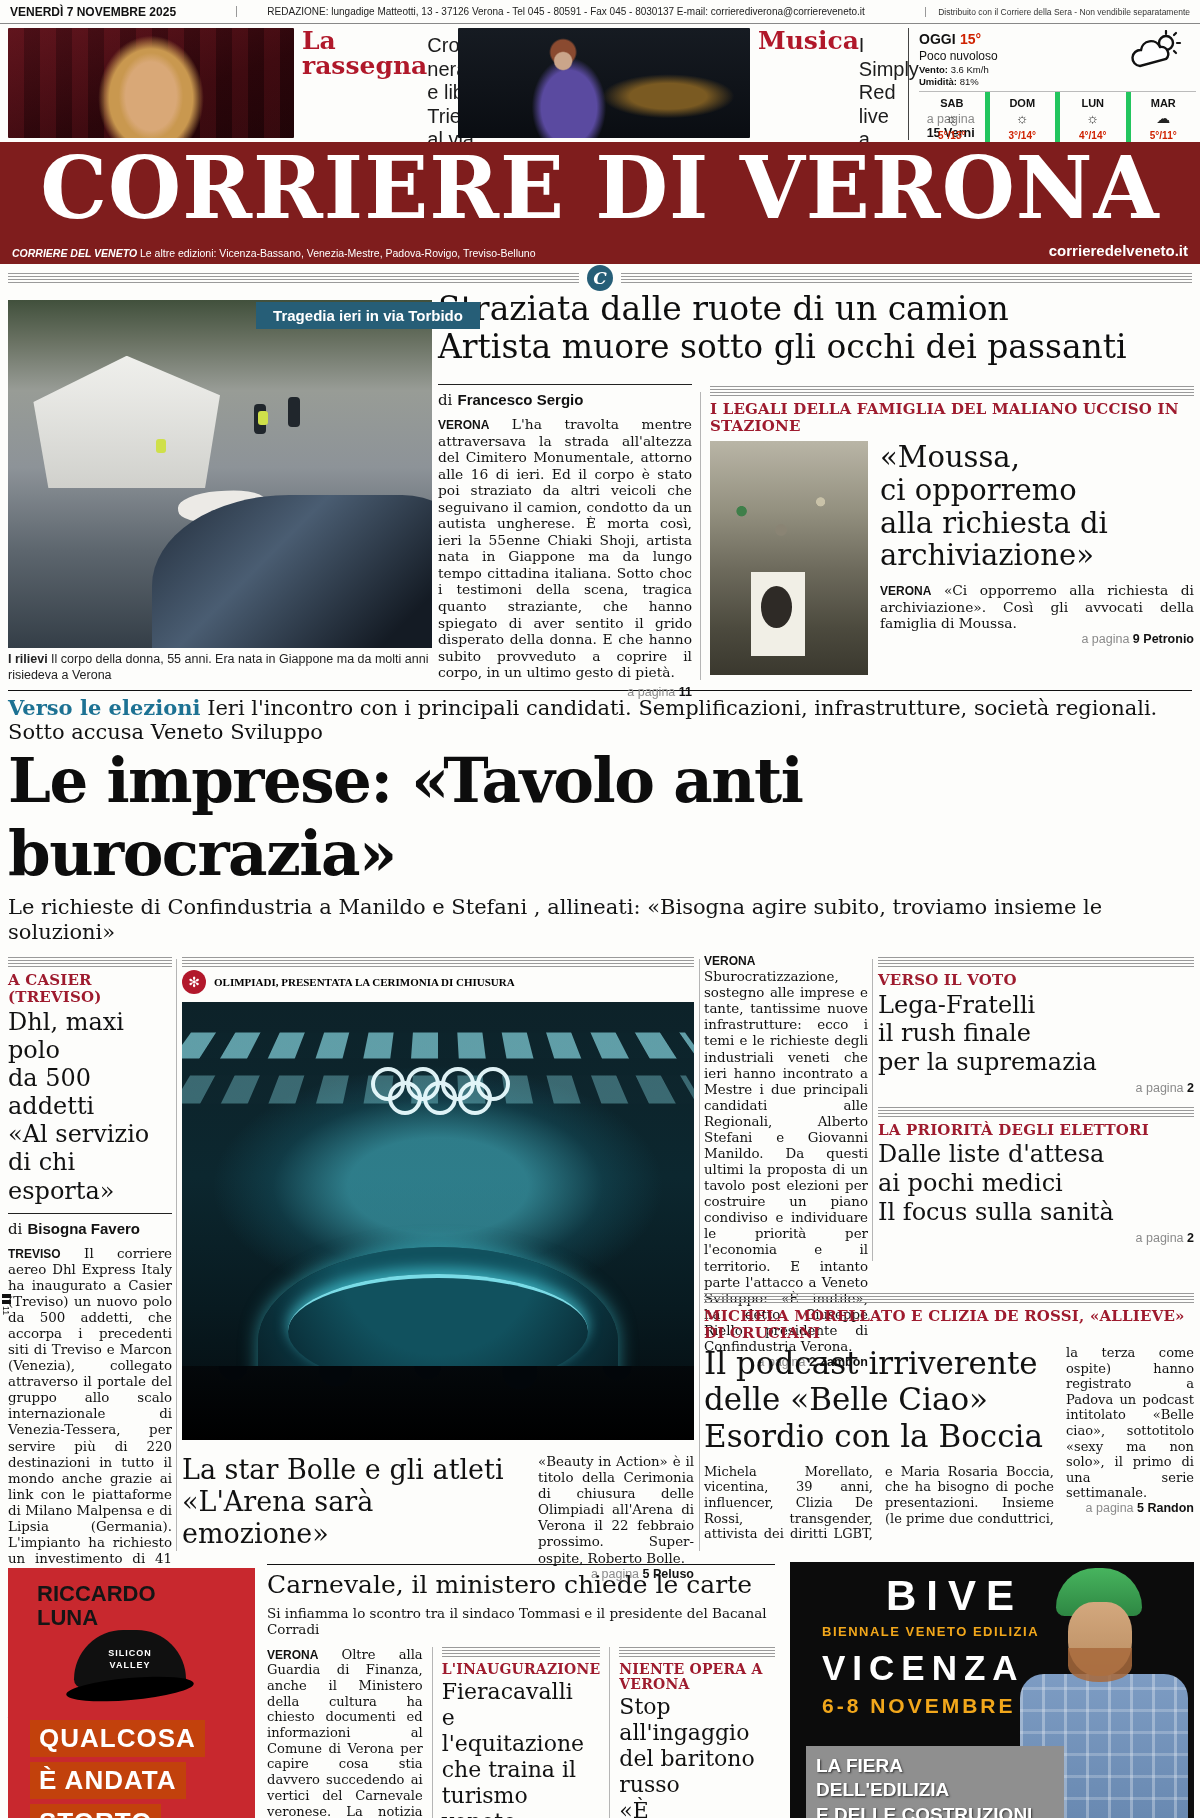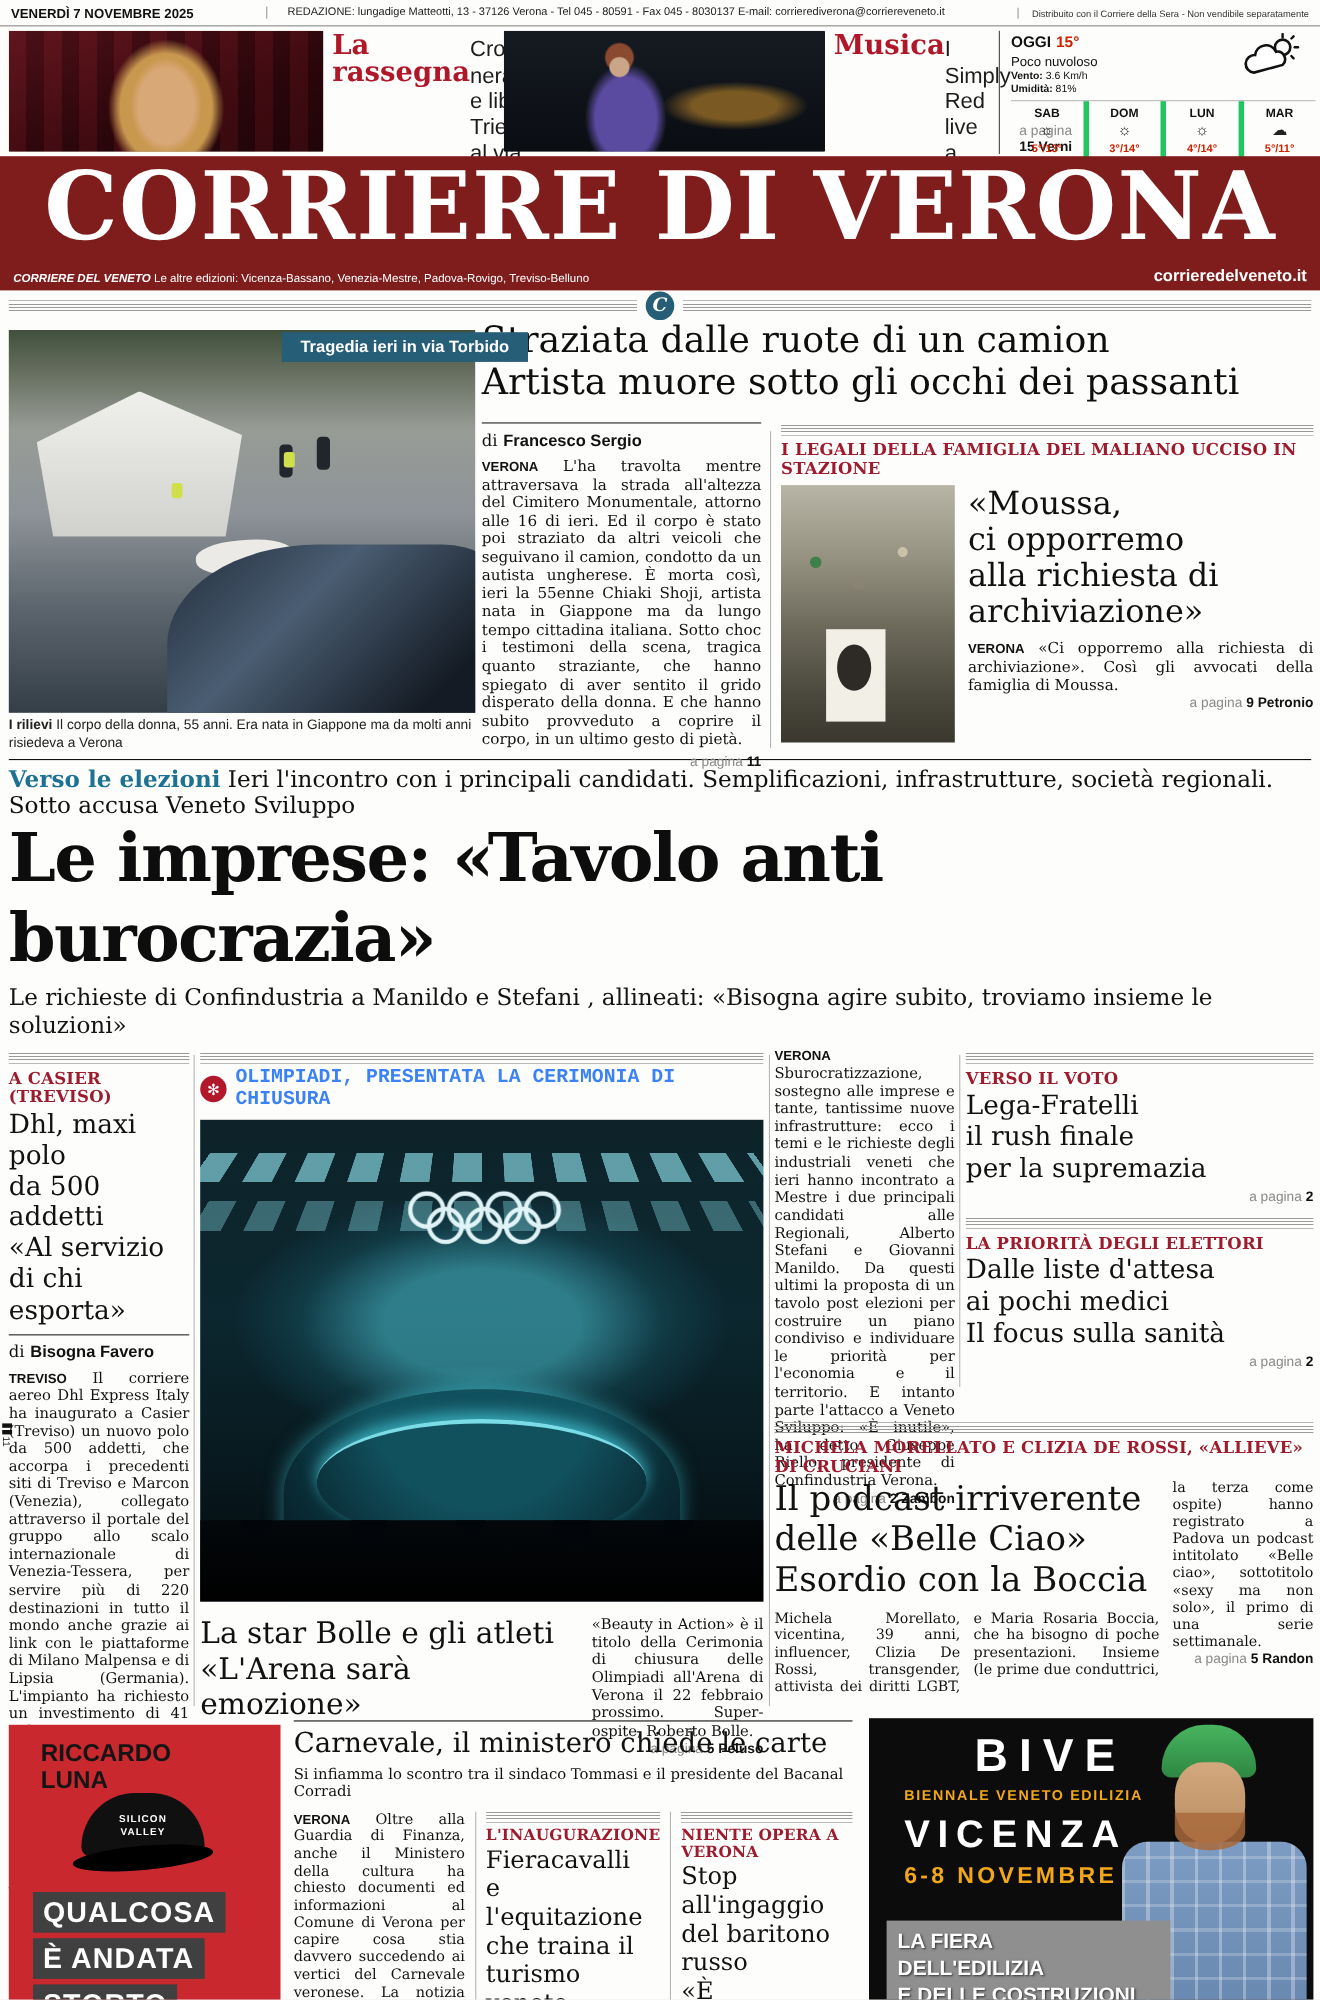--- a/index.html
+++ b/index.html
@@ -5,21 +5,21 @@
   html,body{margin:0;padding:0;background:#e9e9e9;}
   .page{position:relative;width:1200px;height:1818px;margin:0 auto;background:#fdfdfb;overflow:hidden;
         font-family:"DejaVu Serif",serif;color:#111;}
   .prelines{white-space:pre-line;}
 
   
   .topbar{height:24px;display:flex;align-items:center;justify-content:space-between;
           border-bottom:1px solid #888;padding:0 10px;box-sizing:border-box;}
   .topbar .date{font-family:"Liberation Sans",sans-serif;font-weight:bold;font-size:12px;}
   .topbar .redaction{font-family:"Liberation Sans",sans-serif;font-size:10px;color:#222;
-          border-left:1px solid #999;padding-left:18px;}
+          border-left:1px solid #999;padding-left:30px;}
   .topbar .dist{font-family:"Liberation Sans",sans-serif;font-size:8.5px;color:#333;
           border-left:1px solid #999;padding-left:12px;}
 
   
   .promos{height:118px;display:flex;padding:4px 8px 2px 8px;box-sizing:border-box;gap:8px;}
   .promo-photo{height:110px;border-radius:1px;flex:none;}
   .promo-woman{width:286px;
      background:
        radial-gradient(ellipse 46px 62px at 50% 62%, #d9a877 0 55%, rgba(185,138,92,.0) 70%),
        radial-gradient(ellipse 80px 95px at 50% 64%, #c9984f 0 52%, rgba(201,152,79,0) 66%),
@@ -130,21 +130,21 @@
   .midgrid{position:relative;height:617px;}
   .col1{position:absolute;left:8px;top:12px;width:164px;}
   .col1 .hl4{font-size:24px;line-height:1.17;margin-top:3px;}
   .col1 .byline{margin-top:8px;margin-bottom:8px;}
   .col1 .body{font-size:13.4px;}
   .col1 .body + .body{margin-top:3px;}
   .col2{position:absolute;left:182px;top:12px;width:512px;}
   .oly-head{display:flex;align-items:center;gap:8px;border-top:1px solid #999;padding-top:4px;}
   .oly-badge{width:24px;height:24px;border-radius:50%;background:#b2182b;color:#fff;display:flex;align-items:center;justify-content:center;
      font-size:14px;flex:none;}
-  .oly-kicker{font-family:Liberation Mono, monospace;font-weight:bold;color:#3b82f6;font-size:18px;}
+  .oly-kicker{font-family:Liberation Serif, serif;font-weight:bold;color:#000000;font-size:11px;}
   .arena{position:relative;width:512px;height:438px;margin-top:8px;overflow:hidden;
      background:
       radial-gradient(ellipse 300px 160px at 50% 42%, rgba(80,210,228,.50) 0 30%, rgba(30,120,140,.25) 55%, rgba(0,0,0,0) 75%),
       linear-gradient(180deg,#0d2229 0,#0c272f 40%,#081a20 70%,#04090c 100%);}
   .arena .truss{position:absolute;left:0;right:0;height:34px;opacity:.8;
      background:repeating-linear-gradient(90deg, rgba(150,240,250,.75) 0 26px, rgba(10,40,50,.1) 26px 46px);}
   .arena .t1{top:26px;transform:perspective(300px) rotateX(40deg);}
   .arena .t2{top:70px;opacity:.45;transform:perspective(300px) rotateX(35deg);}
   .arena .stage{position:absolute;left:50%;top:56%;width:360px;height:190px;transform:translateX(-50%);
      border-radius:50% 50% 0 0;background:radial-gradient(ellipse at 50% 0,#11515e 0 40%,#0a2e38 70%,rgba(5,20,26,.2) 100%);
@@ -177,21 +177,21 @@
   .bottom{position:relative;height:356px;}
   .book-ad{position:absolute;left:8px;top:6px;width:247px;height:342px;background:#c8282e;overflow:hidden;}
   .ba-author{position:absolute;left:29px;top:14px;width:140px;color:#151515;font-family:"Liberation Sans",sans-serif;
      font-weight:bold;font-size:22px;line-height:1.1;}
   .ba-cap{position:absolute;left:58px;top:62px;width:128px;height:78px;}
   .ba-dome{position:absolute;left:8px;top:0;width:112px;height:58px;background:#101010;border-radius:56px 56px 10px 10px;}
   .ba-brim{position:absolute;left:0;top:48px;width:128px;height:22px;background:#000;border-radius:50%;transform:rotate(-5deg);}
   .ba-captext{position:absolute;left:28px;top:18px;width:72px;color:#fff;font-family:"Liberation Sans",sans-serif;
      font-weight:bold;font-size:9px;text-align:center;letter-spacing:1px;line-height:1.3;}
   .ba-title{position:absolute;left:22px;top:152px;}
-  .ba-strip{display:table;background:#404040;color:#fff;font-family:"Liberation Sans",sans-serif;font-weight:bold;
+  .ba-strip{display:table;background:#c2410c;color:#fff;font-family:"Liberation Sans",sans-serif;font-weight:bold;
      font-size:26px;letter-spacing:1px;padding:3px 9px;margin-bottom:5px;}
 
   .carnevale{position:absolute;left:267px;top:2px;width:508px;border-top:1px solid #111;padding-top:6px;}
   .cv-headline{font-size:25px;line-height:1.1;font-weight:normal;}
   .cv-subhead{font-size:13.5px;margin-top:6px;}
   .cv-cols{display:flex;margin-top:10px;}
   .cv-col{width:160px;}
   .cv-col + .cv-col{margin-left:9px;padding-left:9px;border-left:1px solid #b5b5b5;}
   .cv-col .body{font-size:13.1px;}
   .cv-col .hl4{font-size:22px;line-height:1.18;margin-top:2px;}

